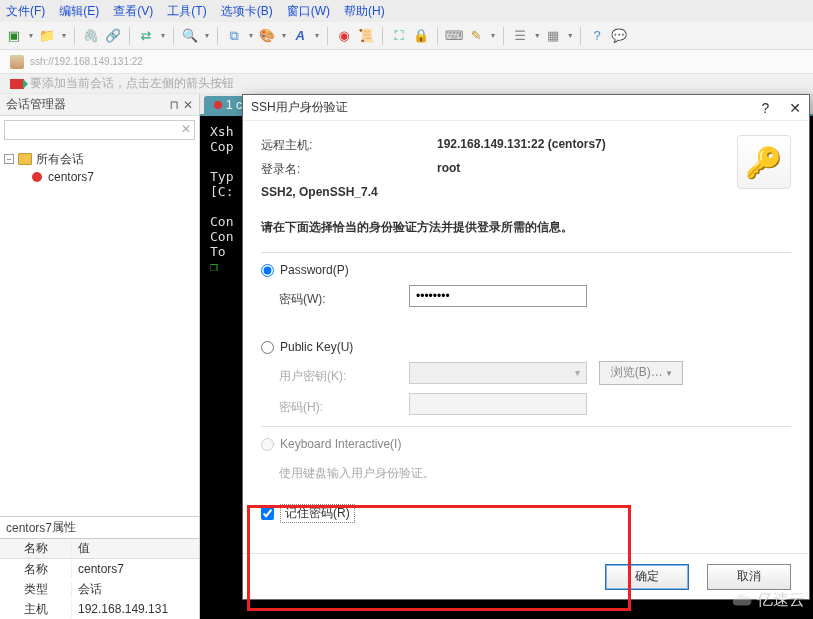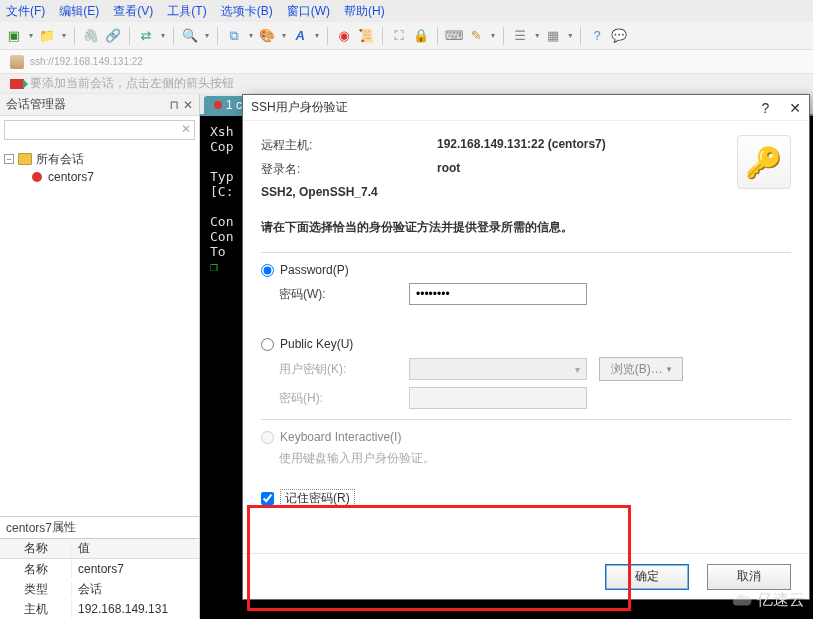--- a/index.html
+++ b/index.html
@@ -127,21 +127,21 @@
     .modal-icon {
       position:absolute; right:18px; top:14px; width:54px; height:54px;
       border:1px solid #e0e0e0; border-radius:4px;
       display:flex; align-items:center; justify-content:center; font-size:30px;
       background:linear-gradient(#fff,#f3f3f3);
     }
     .instr { margin:10px 0 16px 0; font-weight:bold;}
     .divider { height:1px; background:#ddd; margin:10px 0;}
     .opt-row { display:flex; align-items:center; gap:6px; margin:10px 0 6px 0;}
     .sub-row { display:flex; align-items:center; margin:6px 0 6px 18px;}
-    .sub-label { width:130px; color:#444;}
+    .sub-label { width:130px; color:#444;margin-top:8px;}
     .sub-label.disabled { color:#aaa;}
     input[type="text"], input[type="password"] {
       border:1px solid #999; height:22px; padding:0 6px; font-size:12px; background:#fff;
     }
     input[disabled] { background:#f3f3f3; border-color:#ccc; color:#aaa;}
     .select-dis {
       width:178px; height:22px; border:1px solid #ccc; background:#efefef;
       display:inline-flex; align-items:center; justify-content:flex-end; padding-right:6px; color:#aaa;
     }
     .browse-btn {

